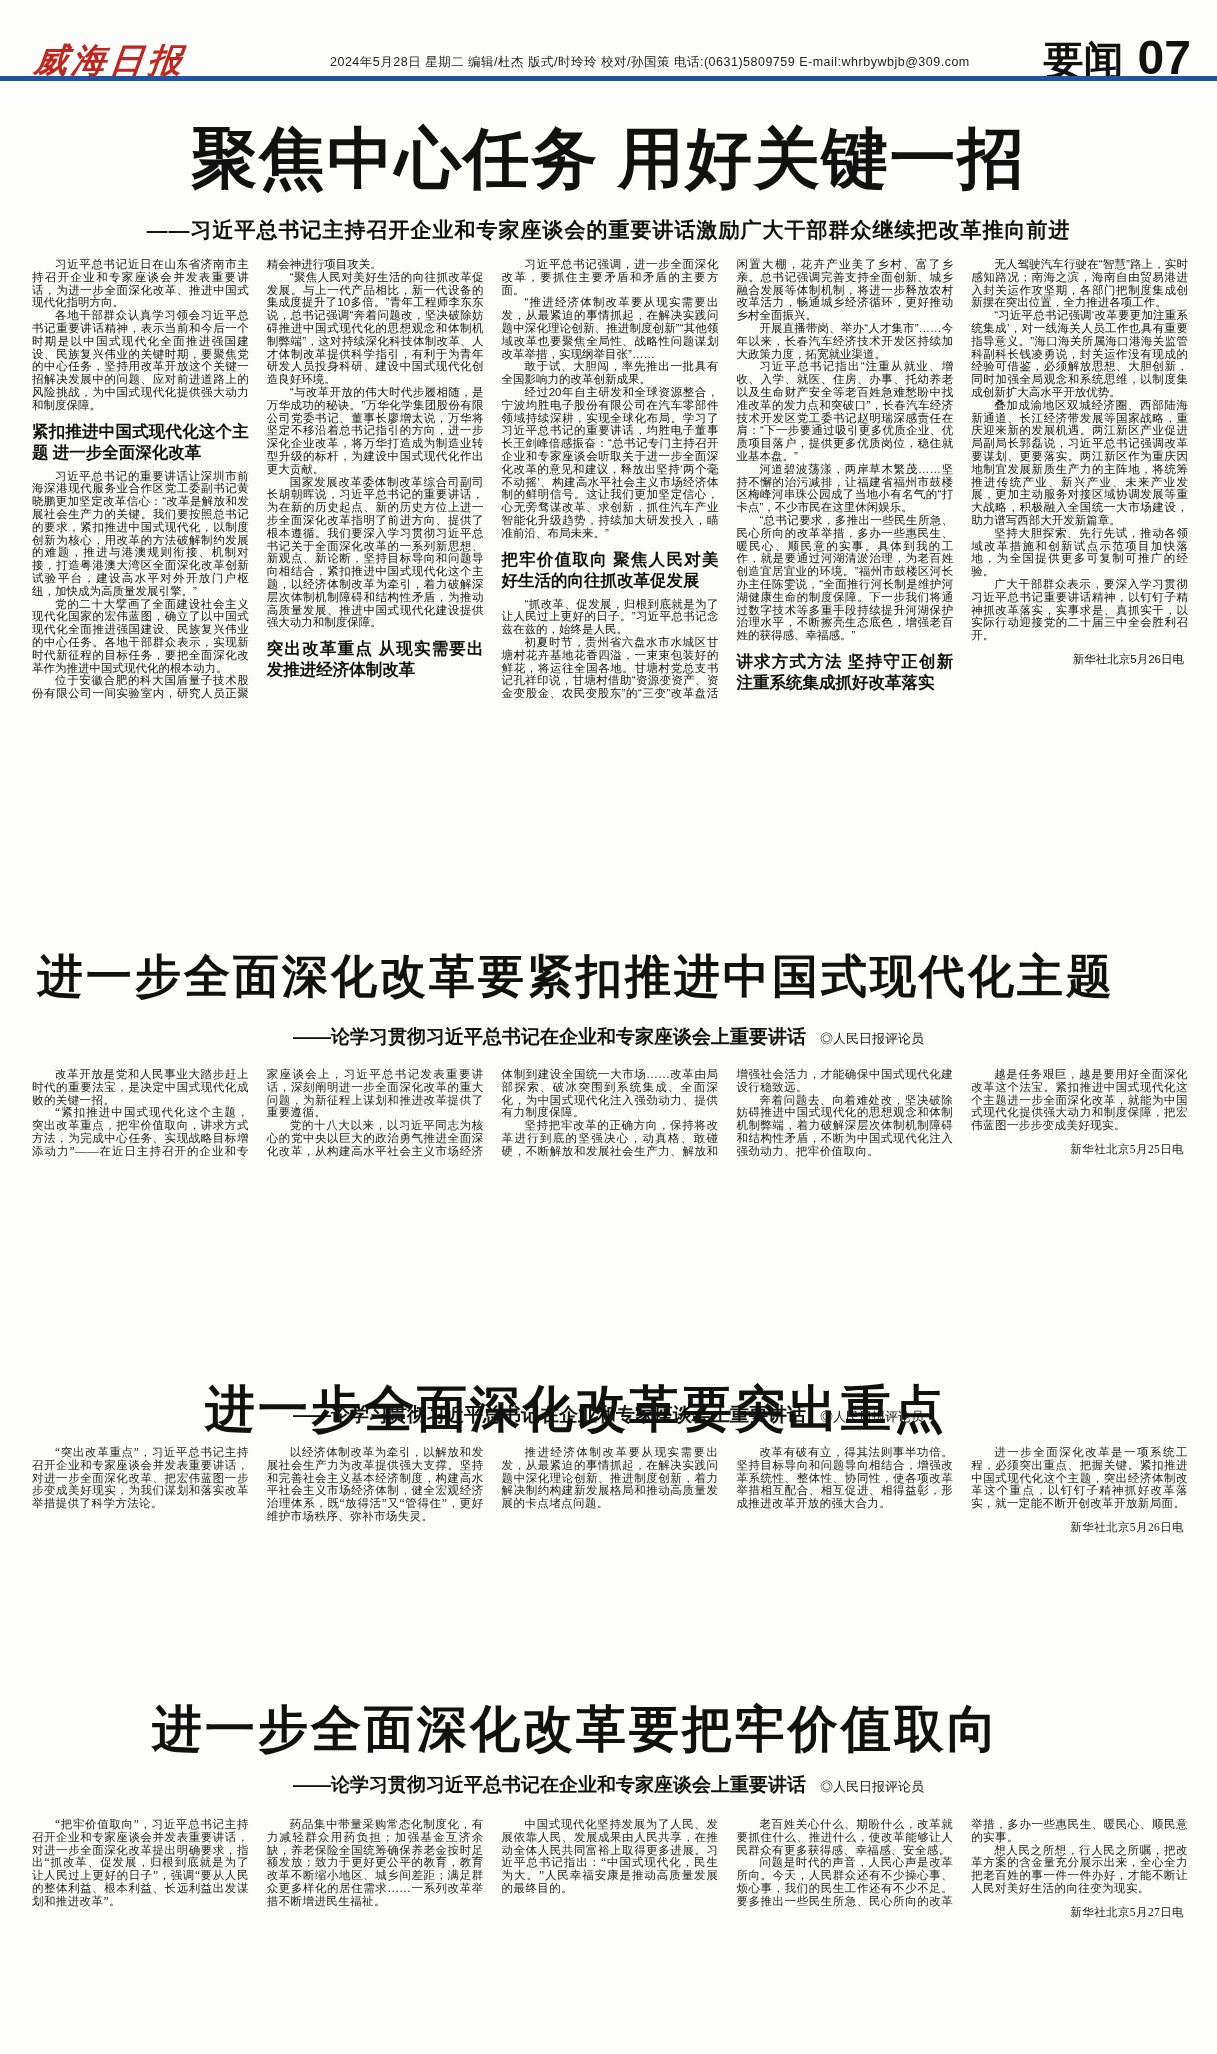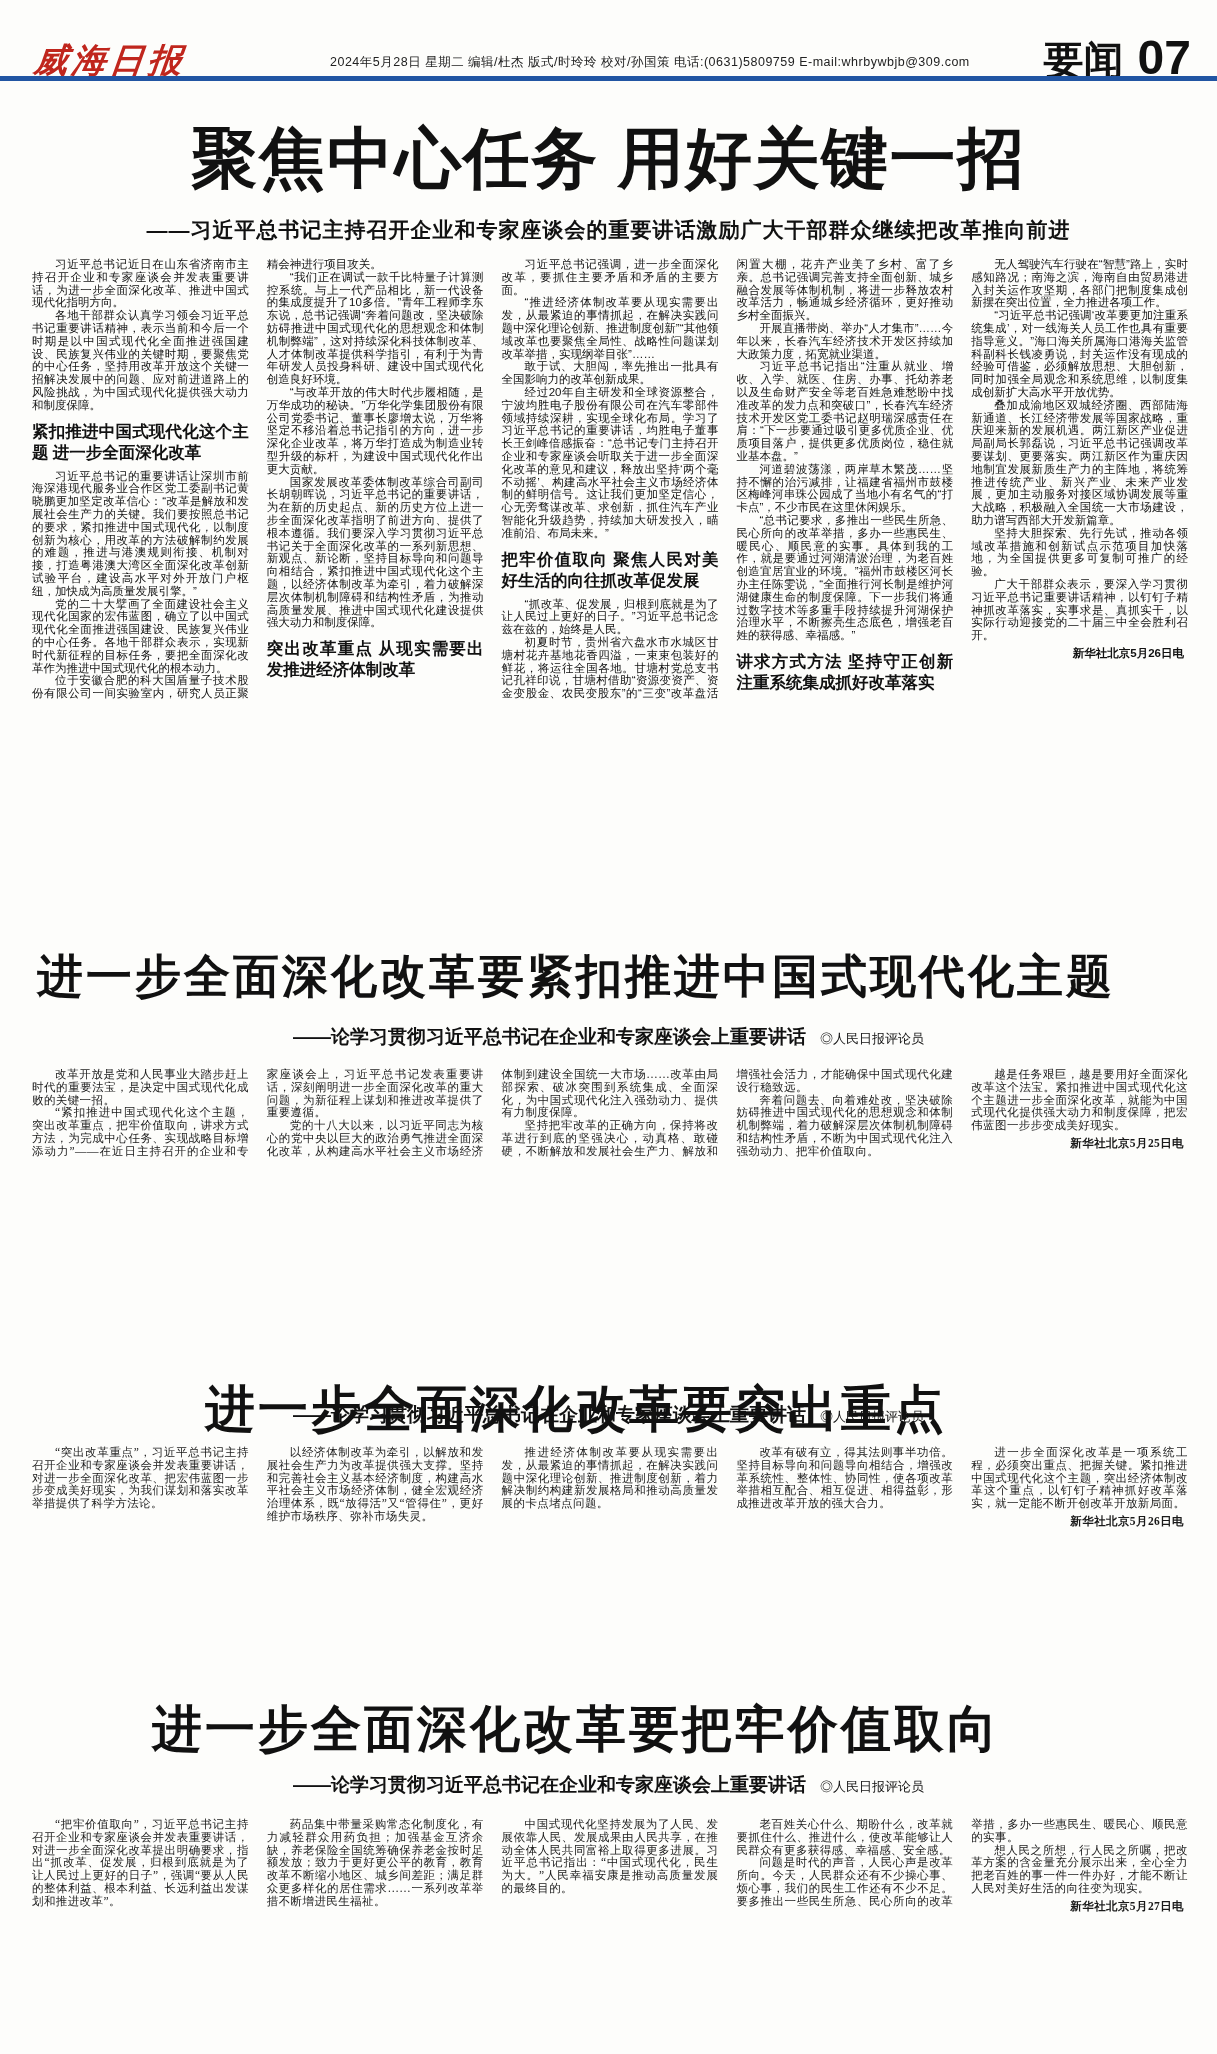--- a/index.html
+++ b/index.html
@@ -31,21 +31,21 @@
   .c-sub .author{font-size:13px;font-weight:400;margin-left:14px;}
   .a2-body{position:absolute;left:32px;top:1068px;width:1156px;height:258px;}
   .a3-body{position:absolute;left:32px;top:1446px;width:1156px;height:244px;}
   .a4-body{position:absolute;left:32px;top:1818px;width:1156px;height:226px;}
   
   .cols{column-count:5;column-gap:18px;column-fill:balance;
         font-size:11.5px;line-height:12.8px;text-align:justify;}
   .cols p{margin:0;text-indent:2em;word-break:break-all;}
   .cols h3{font-family:"Liberation Serif",serif;font-size:16.5px;line-height:21px;
         font-weight:700;margin:9px 0 7px;text-indent:0;word-break:break-all;}
-  .cols .byline{text-indent:0;text-align:right;font-weight:700;margin-top:5px;padding-right:4px;}
+  .cols .byline{text-indent:0;text-align:right;font-weight:400;margin-top:11px;padding-right:4px;}
   .serifbody{font-family:"Liberation Serif",serif;letter-spacing:0.4px;color:#1a1a1a;}
 </style>
 </head>
 <body>
 
 <div class="page">
 
   <div class="masthead" style="color: rgb(192, 38, 29);">威海日报</div>
   <div class="dateline">2024年5月28日  星期二  编辑/杜杰  版式/时玲玲  校对/孙国策  电话:(0631)5809759  E-mail:whrbywbjb@309.com</div>
   <div class="page-marker">
@@ -56,21 +56,21 @@
 
   <div class="a1-head">聚焦中心任务  用好关键一招</div>
   <div class="a1-sub">——习近平总书记主持召开企业和专家座谈会的重要讲话激励广大干部群众继续把改革推向前进</div>
   <div class="a1-body cols">
       <p>习近平总书记近日在山东省济南市主持召开企业和专家座谈会并发表重要讲话，为进一步全面深化改革、推进中国式现代化指明方向。</p>
       <p>各地干部群众认真学习领会习近平总书记重要讲话精神，表示当前和今后一个时期是以中国式现代化全面推进强国建设、民族复兴伟业的关键时期，要聚焦党的中心任务，坚持用改革开放这个关键一招解决发展中的问题、应对前进道路上的风险挑战，为中国式现代化提供强大动力和制度保障。</p>
       <h3>紧扣推进中国式现代化这个主题  进一步全面深化改革</h3>
       <p>习近平总书记的重要讲话让深圳市前海深港现代服务业合作区党工委副书记黄晓鹏更加坚定改革信心：“改革是解放和发展社会生产力的关键。我们要按照总书记的要求，紧扣推进中国式现代化，以制度创新为核心，用改革的方法破解制约发展的难题，推进与港澳规则衔接、机制对接，打造粤港澳大湾区全面深化改革创新试验平台，建设高水平对外开放门户枢纽，加快成为高质量发展引擎。”</p>
       <p>党的二十大擘画了全面建设社会主义现代化国家的宏伟蓝图，确立了以中国式现代化全面推进强国建设、民族复兴伟业的中心任务。各地干部群众表示，实现新时代新征程的目标任务，要把全面深化改革作为推进中国式现代化的根本动力。</p>
       <p>位于安徽合肥的科大国盾量子技术股份有限公司一间实验室内，研究人员正聚精会神进行项目攻关。</p>
-      <p>“我们正在调试一款千比特量子计算测控系统。与上一代产品相比，新一代设备的集成度提升了10多倍。”青年工程师李东东说，总书记强调“奔着问题改，坚决破除妨碍推进中国式现代化的思想观念和体制机制弊端”，这对持续深化科技体制改革、人才体制改革提供科学指引，有利于为青年研发人员投身科研、建设中国式现代化创造良好环境。</p>
+      <p>“聚焦人民对美好生活的向往抓改革促发展。与上一代产品相比，新一代设备的集成度提升了10多倍。”青年工程师李东东说，总书记强调“奔着问题改，坚决破除妨碍推进中国式现代化的思想观念和体制机制弊端”，这对持续深化科技体制改革、人才体制改革提供科学指引，有利于为青年研发人员投身科研、建设中国式现代化创造良好环境。</p>
       <p>“与改革开放的伟大时代步履相随，是万华成功的秘诀。”万华化学集团股份有限公司党委书记、董事长廖增太说，万华将坚定不移沿着总书记指引的方向，进一步深化企业改革，将万华打造成为制造业转型升级的标杆，为建设中国式现代化作出更大贡献。</p>
       <p>国家发展改革委体制改革综合司副司长胡朝晖说，习近平总书记的重要讲话，为在新的历史起点、新的历史方位上进一步全面深化改革指明了前进方向、提供了根本遵循。我们要深入学习贯彻习近平总书记关于全面深化改革的一系列新思想、新观点、新论断，坚持目标导向和问题导向相结合，紧扣推进中国式现代化这个主题，以经济体制改革为牵引，着力破解深层次体制机制障碍和结构性矛盾，为推动高质量发展、推进中国式现代化建设提供强大动力和制度保障。</p>
       <h3>突出改革重点  从现实需要出发推进经济体制改革</h3>
       <p>习近平总书记强调，进一步全面深化改革，要抓住主要矛盾和矛盾的主要方面。</p>
       <p>“推进经济体制改革要从现实需要出发，从最紧迫的事情抓起，在解决实践问题中深化理论创新、推进制度创新”“其他领域改革也要聚焦全局性、战略性问题谋划改革举措，实现纲举目张”……</p>
       <p>敢于试、大胆闯，率先推出一批具有全国影响力的改革创新成果。</p>
       <p>经过20年自主研发和全球资源整合，宁波均胜电子股份有限公司在汽车零部件领域持续深耕，实现全球化布局。学习了习近平总书记的重要讲话，均胜电子董事长王剑峰倍感振奋：“总书记专门主持召开企业和专家座谈会听取关于进一步全面深化改革的意见和建议，释放出坚持‘两个毫不动摇’、构建高水平社会主义市场经济体制的鲜明信号。这让我们更加坚定信心，心无旁骛谋改革、求创新，抓住汽车产业智能化升级趋势，持续加大研发投入，瞄准前沿、布局未来。”</p>
       <h3>把牢价值取向  聚焦人民对美好生活的向往抓改革促发展</h3>
       <p>“抓改革、促发展，归根到底就是为了让人民过上更好的日子。”习近平总书记念兹在兹的，始终是人民。</p>
       <p>初夏时节，贵州省六盘水市水城区甘塘村花卉基地花香四溢，一束束包装好的鲜花，将运往全国各地。甘塘村党总支书记孔祥印说，甘塘村借助“资源变资产、资金变股金、农民变股东”的“三变”改革盘活闲置大棚，花卉产业美了乡村、富了乡亲。总书记强调完善支持全面创新、城乡融合发展等体制机制，将进一步释放农村改革活力，畅通城乡经济循环，更好推动乡村全面振兴。</p>

